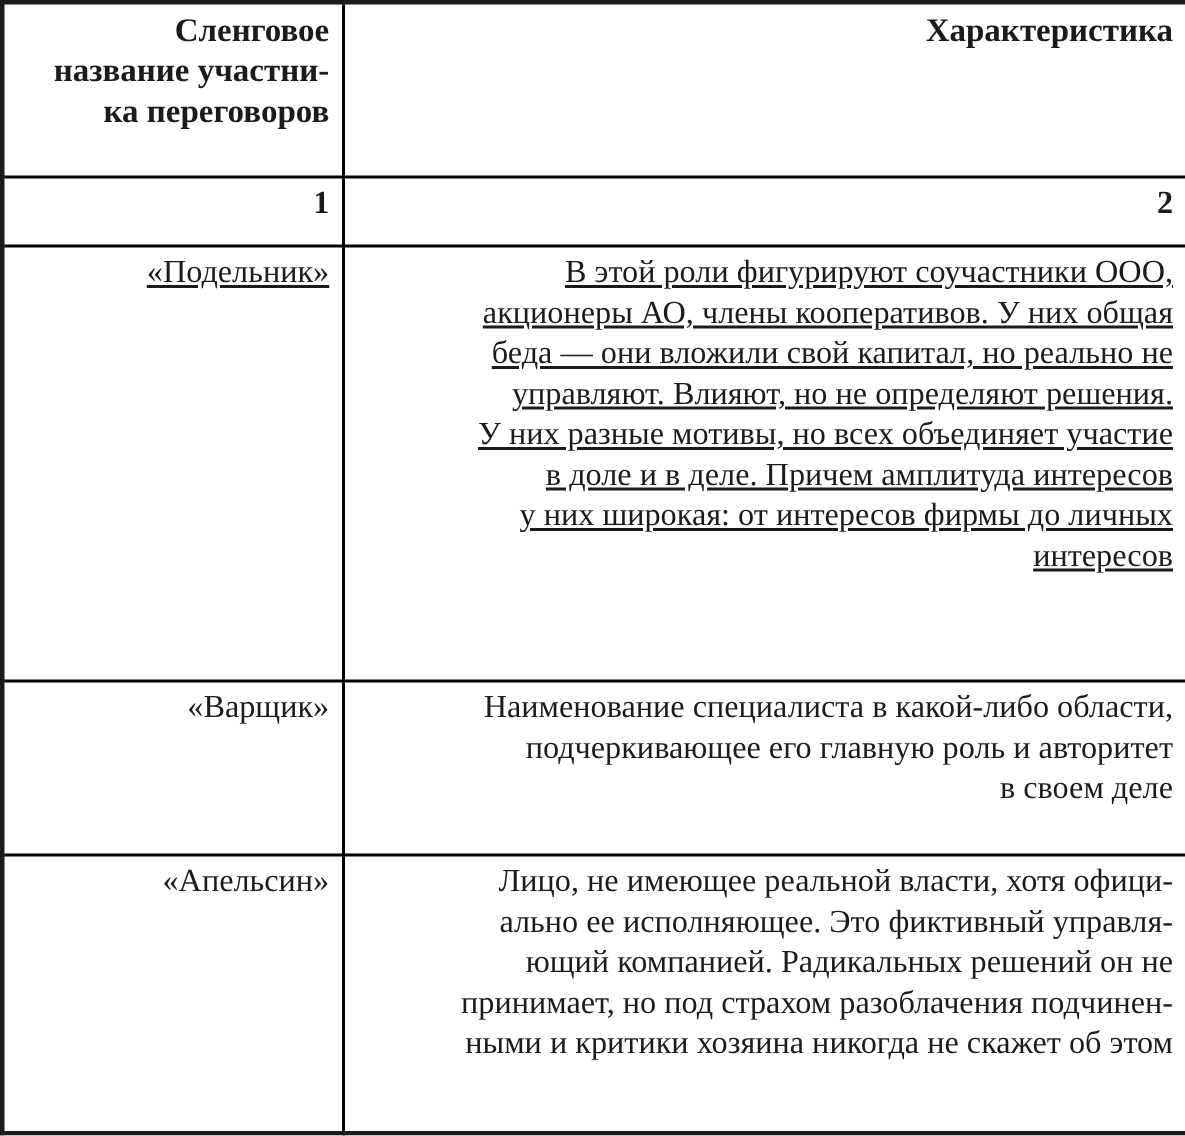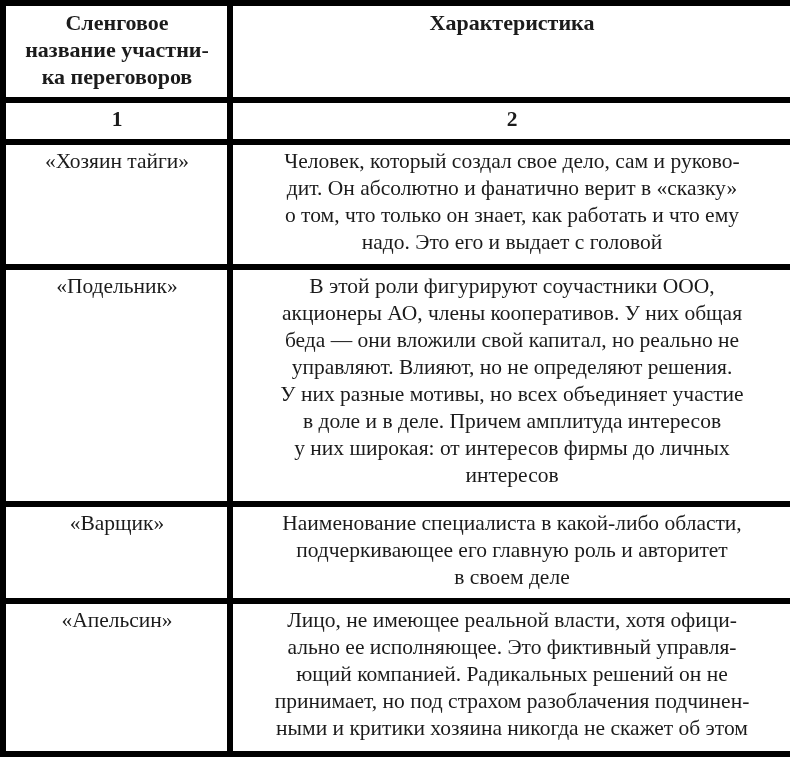--- a/index.html
+++ b/index.html
@@ -13,46 +13,46 @@
   .doc-table {
     width: 790px;
     height: 757px;
     border-collapse: collapse;
     table-layout: fixed;
     font-family: "Liberation Serif", "DejaVu Serif", serif;
     color: #1b1b1b;
     background: #ffffff;
   }
   .doc-table td, .doc-table th {
-    border: 6px solid #000000;
+    border: 2px solid #000000;
     vertical-align: top;
     padding: 3px 8px 4px 9px;
     font-size: 21.5px;
     line-height: 27px;
     white-space: pre-line;
     overflow: hidden;
-    text-align: center;
+    text-align: right;
   }
   .doc-table {
     border: 3px solid #1b1b1b;
   }
   .col-name { width: 227px; }
   .col-desc { width: 563px; }
   th.header-cell {
     font-weight: bold;
     font-size: 22px;
   }
   .number-cell {
     font-weight: bold;
     font-size: 22px;
   }
   tr.row-header   { height: 86px; }
   tr.row-number   { height: 28px; }
   tr.row-r0       { height: 117px; }
-  tr.row-r1       { height: 221px; }
+  tr.row-r1       { height: 221px; text-decoration: underline; }
   tr.row-r2       { height: 90px; }
   tr.row-r3       { height: 50px; }
   tr.row-r4       { height: 140px; }
 </style>
 </head>
 <body>
 
 <table class="doc-table">
   <colgroup>
     <col class="col-name">
@@ -61,27 +61,20 @@
   <tbody>
     <tr class="row-header">
       <th class="header-cell">Сленговое
 название участни-
 ка переговоров</th>
       <th class="header-cell">Характеристика</th>
     </tr>
     <tr class="row-number">
       <td class="number-cell">1</td>
       <td class="number-cell">2</td>
-    </tr>
-    <tr class="row-r0">
-      <td>«Хозяин тайги»</td>
-      <td>Человек, который создал свое дело, сам и руково-
-дит. Он абсолютно и фанатично верит в «сказку»
-о том, что только он знает, как работать и что ему
-надо. Это его и выдает с головой</td>
     </tr>
     <tr class="row-r1">
       <td>«Подельник»</td>
       <td>В этой роли фигурируют соучастники ООО,
 акционеры АО, члены кооперативов. У них общая
 беда — они вложили свой капитал, но реально не
 управляют. Влияют, но не определяют решения.
 У них разные мотивы, но всех объединяет участие
 в доле и в деле. Причем амплитуда интересов
 у них широкая: от интересов фирмы до личных

